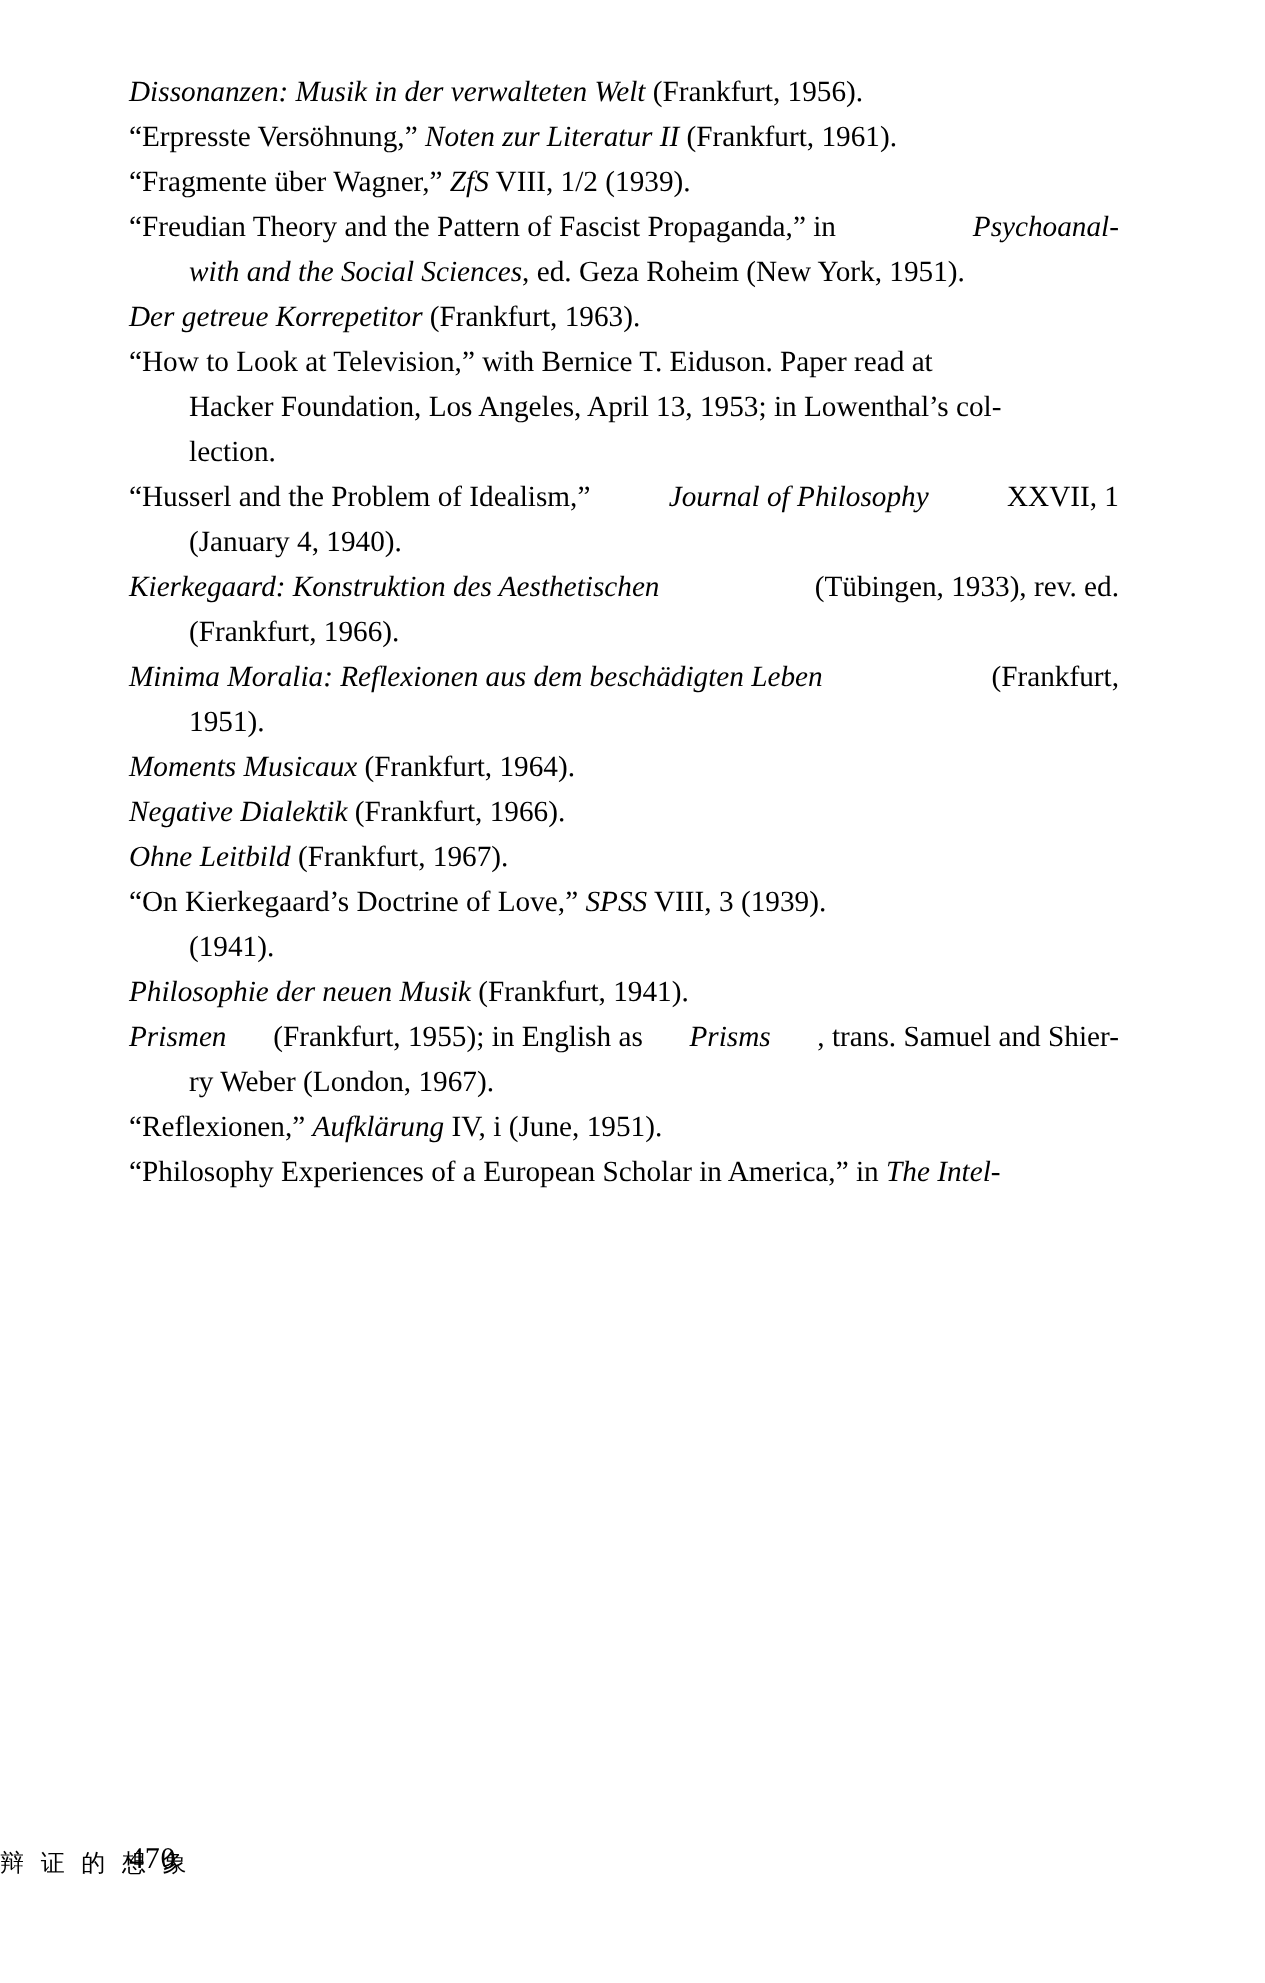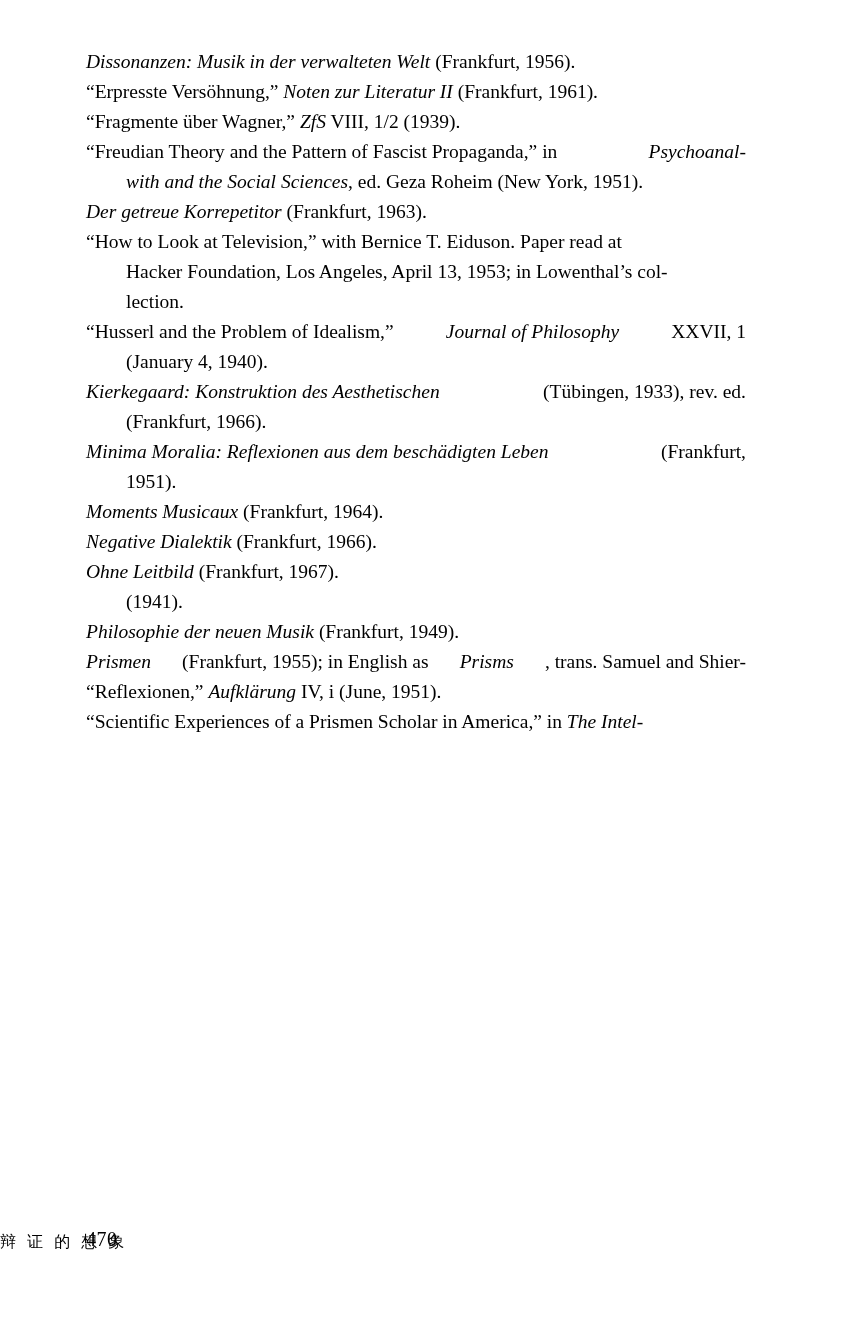--- a/index.html
+++ b/index.html
@@ -139,38 +139,42 @@
       <div class="entry">
         <span class="line"><span class="it">Moments Musicaux</span><span> (Frankfurt, 1964).</span></span>
       </div>
       <div class="entry">
         <span class="line"><span class="it">Negative Dialektik</span><span> (Frankfurt, 1966).</span></span>
       </div>
       <div class="entry">
         <span class="line"><span class="it">Ohne Leitbild</span><span> (Frankfurt, 1967).</span></span>
       </div>
       <div class="entry">
+        <span class="line"><span>“On Kierkegaard’s Doctrine of Love,” </span><span class="it">SPSS</span><span> VIII, 3 (1939).</span></span>
+      </div>
+      <div class="entry">
         <span class="line indent"><span>(1941).</span></span>
       </div>
       <div class="entry">
-        <span class="line"><span class="it">Philosophie der neuen Musik</span><span> (Frankfurt, 1949).</span></span>
+        <span class="line"><span class="it">Philosophie der neuen Musik</span><span> (Frankfurt, 1941).</span></span>
       </div>
       <div class="entry">
         <span class="line just">
           <span class="it">Prismen</span>
           <span> (Frankfurt, 1955); in English as </span>
           <span class="it">Prisms</span>
           <span>, trans. Samuel and Shier-</span>
         </span>
+        <span class="line indent"><span>ry Weber (London, 1967).</span></span>
       </div>
       <div class="entry">
         <span class="line"><span>“Reflexionen,” </span><span class="it">Aufklärung</span><span> IV, i (June, 1951).</span></span>
       </div>
       <div class="entry">
-        <span class="line"><span>“Scientific Experiences of a Prismen Scholar in America,” in </span><span class="it">The Intel-</span></span>
+        <span class="line"><span>“Philosophy Experiences of a European Scholar in America,” in </span><span class="it">The Intel-</span></span>
       </div>
     </div>
 
   <div class="footer">
     <div class="folio">470</div>
     <div class="runhead">辩 证 的 想 象</div>
   </div>
 
 </div>
 

